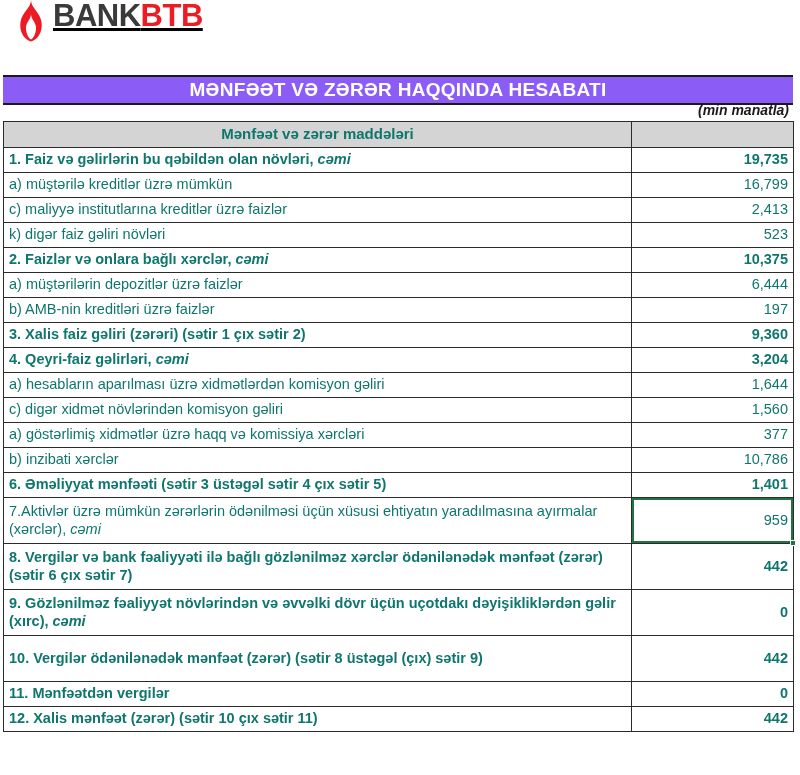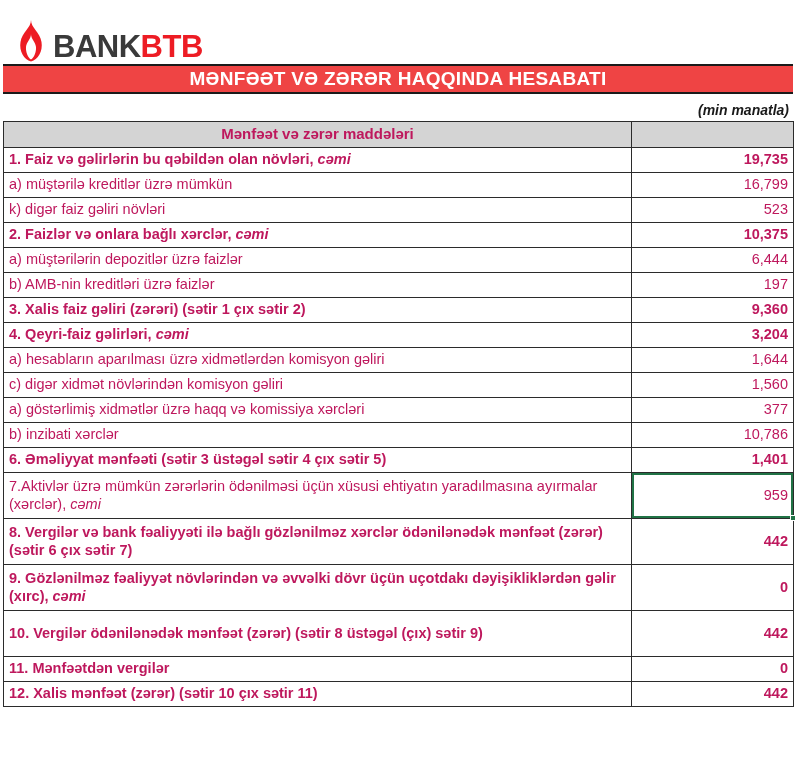--- a/index.html
+++ b/index.html
@@ -14,22 +14,23 @@
     position: relative;
     width: 800px; height: 775px;
     background: #ffffff;
   }
 
   
   .logo-bar {
     position: absolute;
     left: 0; top: 0;
     width: 800px; height: 62px;
-    display: flex; align-items: flex-end;
+    display: flex; align-items: flex-start;
     padding-left: 18px;
+    text-decoration: underline;
   }
   .flame {
     width: 26px; height: 42px;
     position: relative;
     margin-right: 9px;
     flex: none;
   }
   .flame svg { display: block; }
   .logo-text {
     font-size: 31px;
@@ -37,23 +38,23 @@
     letter-spacing: -0.5px;
     line-height: 1;
     white-space: nowrap;
   }
   .logo-bank { color: #3a3a3a; }
   .logo-btb  { color: #ed1c24; }
 
   
   .title-banner {
     position: absolute;
-    left: 3px; top: 64px;
+    left: 3px; top: 75px;
     width: 790px; height: 30px;
-    background: #ef4444;
+    background: #8b5cf6;
     border-top: 2px solid #1a1a1a;
     border-bottom: 2px solid #1a1a1a;
     display: flex; align-items: center; justify-content: center;
   }
   .title-banner span {
     color: #ffffff;
     font-size: 19px;
     font-weight: bold;
     letter-spacing: 0.3px;
     white-space: nowrap;
@@ -85,21 +86,21 @@
     width: 790px;
     table-layout: fixed;
   }
   table.pl col.c-label { width: 628px; }
   table.pl col.c-value { width: 162px; }
 
   table.pl th, table.pl td {
     border: 1px solid #2b2b2b;
     padding: 0 5px;
     font-size: 14.5px;
-    color: #be185d;
+    color: #0f766e;
     vertical-align: middle;
     line-height: 1.22;
   }
   table.pl thead th {
     background: #d4d4d4;
     text-align: center;
     font-weight: bold;
     height: 26px;
     font-size: 15px;
   }
@@ -170,20 +171,24 @@
       <tbody id="tbody">
           <tr class="total h1">
             <td class="label">1. Faiz və gəlirlərin bu qəbildən olan növləri, <span class="it">cəmi</span></td>
             <td class="value">19,735</td>
           </tr>
           <tr class="sub h1">
             <td class="label">a) müştərilə kreditlər üzrə mümkün</td>
             <td class="value">16,799</td>
           </tr>
           <tr class="sub h1">
+            <td class="label">c) maliyyə institutlarına kreditlər üzrə faizlər</td>
+            <td class="value">2,413</td>
+          </tr>
+          <tr class="sub h1">
             <td class="label">k) digər faiz gəliri növləri</td>
             <td class="value">523</td>
           </tr>
           <tr class="total h1">
             <td class="label">2. Faizlər və onlara bağlı xərclər, <span class="it">cəmi</span></td>
             <td class="value">10,375</td>
           </tr>
           <tr class="sub h1">
             <td class="label">a) müştərilərin depozitlər üzrə faizlər</td>
             <td class="value">6,444</td>

